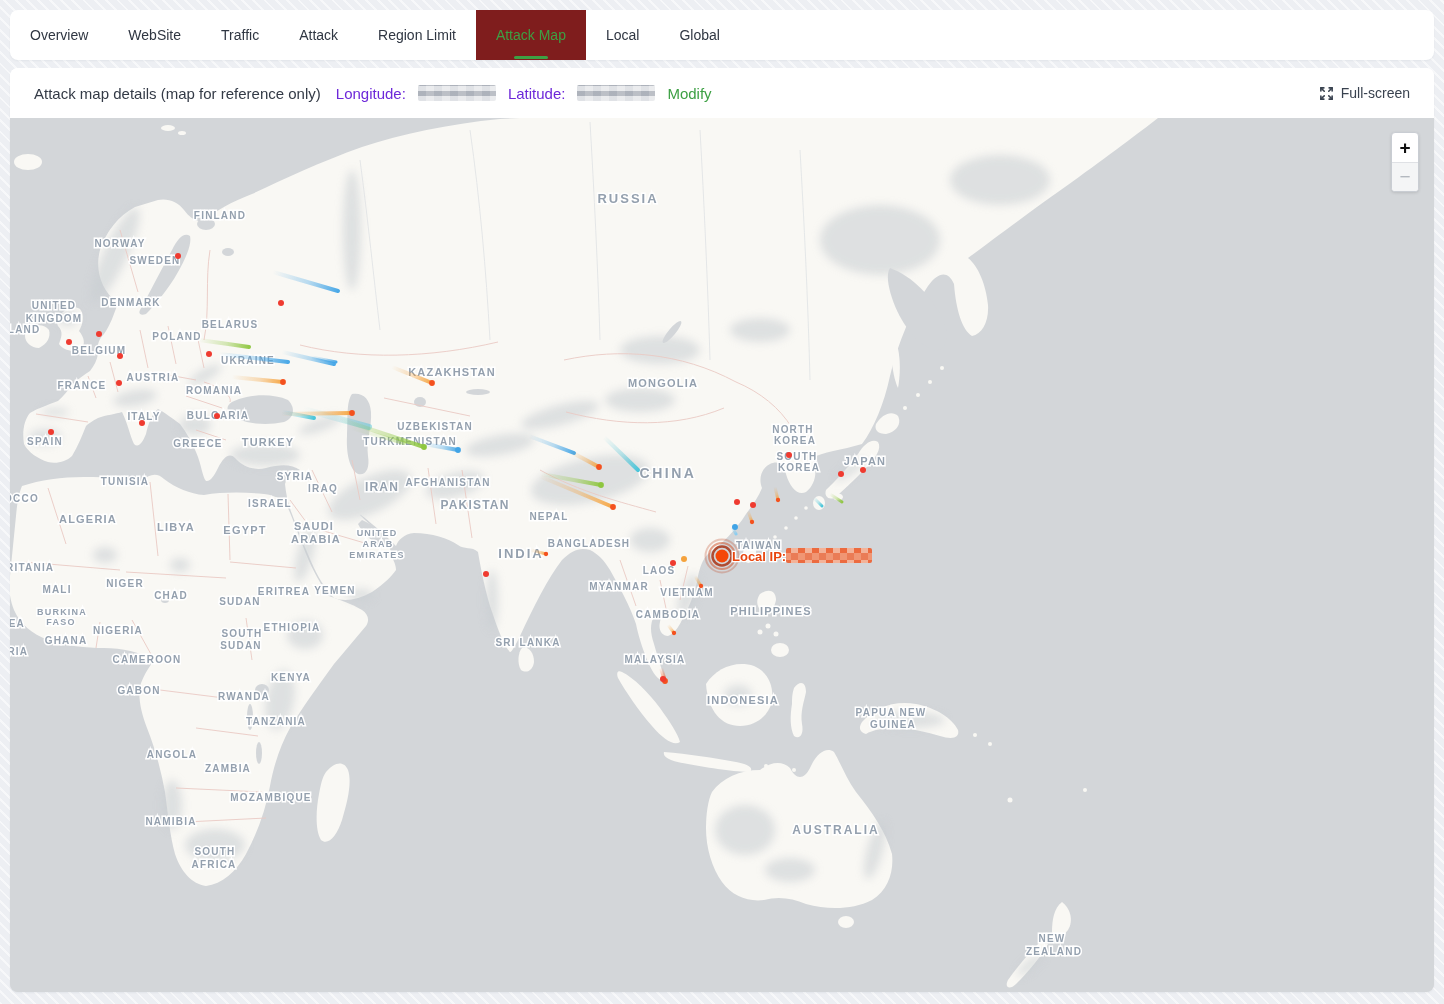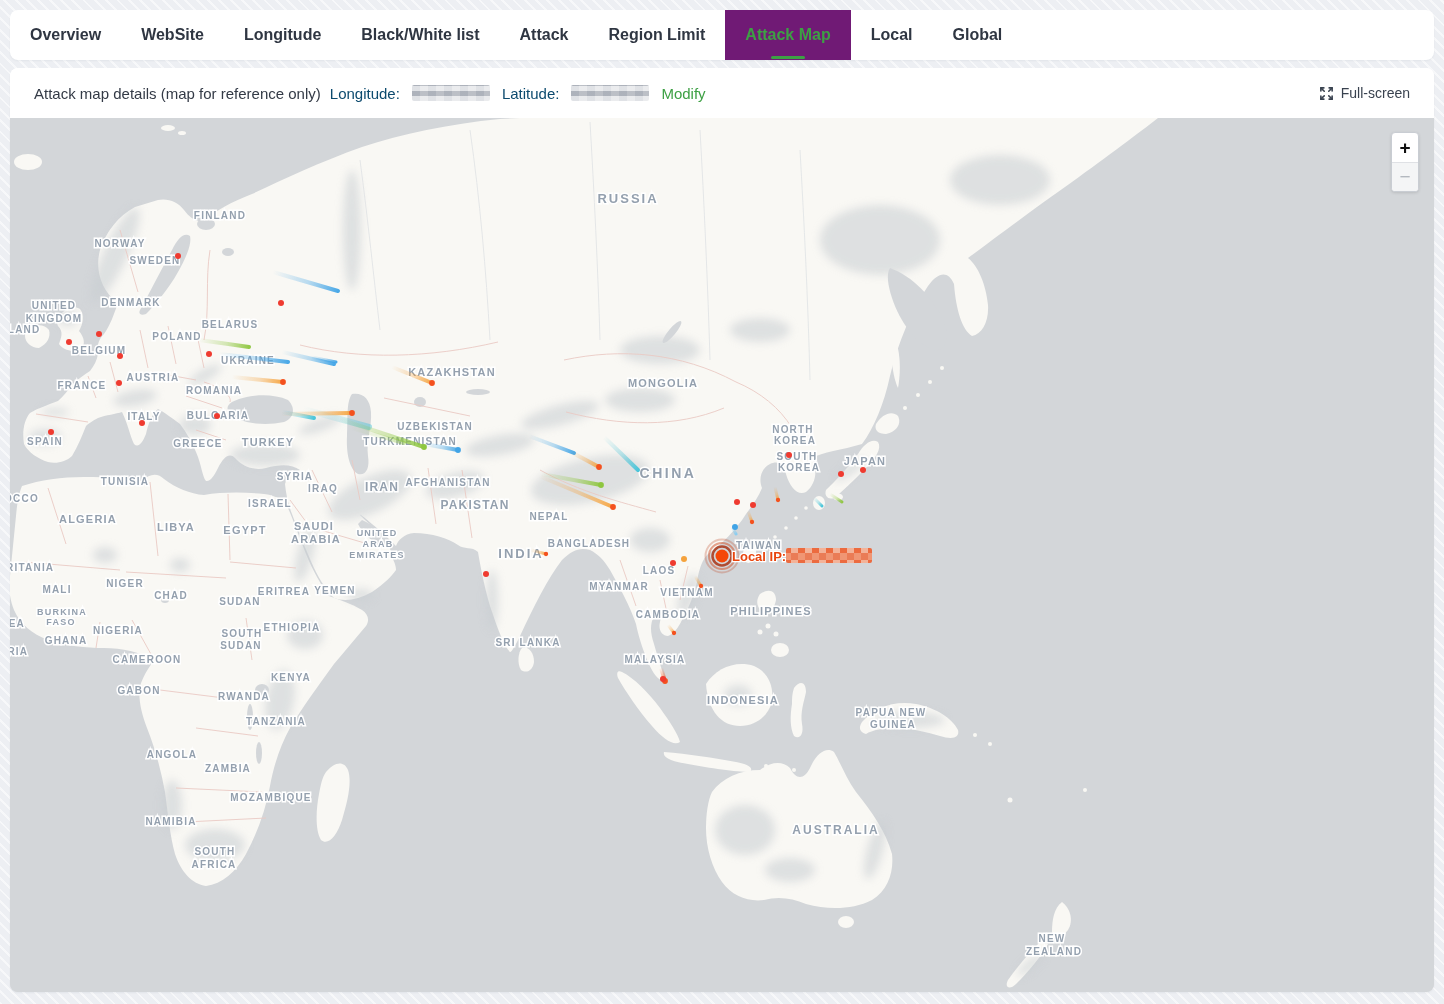--- a/index.html
+++ b/index.html
@@ -9,39 +9,39 @@
     background-color:#edeff3;
     background-image:repeating-linear-gradient(45deg, rgba(255,255,255,.55) 0 2px, rgba(255,255,255,0) 2px 8px);
     position:relative;
   }
   .tabbar {
     position:absolute; left:10px; top:10px; width:1424px; height:50px;
     background:#fff; border-radius:8px; display:flex; align-items:stretch;
     box-shadow:0 1px 2px rgba(20,30,50,.05); overflow:hidden;
   }
   .tab {
-    display:flex; align-items:center; padding:0 20px; font-size:16px;
-    color:#2f3642; cursor:pointer; position:relative; white-space:nowrap;font-weight:bold;
-  }
-  .tab.active { background:#701a75; color:#3da044; }
+    display:flex; align-items:center; padding:0 20px; font-size:14px;
+    color:#2f3642; cursor:pointer; position:relative; white-space:nowrap;
+  }
+  .tab.active { background:#7f1d1d; color:#3da044; }
   .tab.active::after {
     content:""; position:absolute; left:50%; transform:translateX(-50%);
     bottom:1px; width:34px; height:3px; border-radius:2px; background:#3da044;
   }
   .content {
     position:absolute; left:10px; top:68px; width:1424px; height:924px;
     background:#fff; border-radius:8px; overflow:hidden;
     box-shadow:0 1px 2px rgba(20,30,50,.05);
   }
   .map-header {
     height:50px; display:flex; align-items:center; padding:0 24px; gap:8px;
     font-size:15px; color:#333a46; background:#fff;
   }
-  .map-header .title { margin-right:1px; }
-  .coord-label { color:#0c4a6e; }
+  .map-header .title { margin-right:7px; }
+  .coord-label { color:#6d28d9; }
   .redacted {
     display:inline-block; width:78px; height:16px; border-radius:2px; margin:0 4px;
     background-image:
       repeating-linear-gradient(0deg, rgba(255,255,255,.45) 0 5px, rgba(110,118,132,.28) 5px 10px),
       repeating-linear-gradient(90deg, #c6cad1 0 8px, #dadce0 8px 16px);
     filter:blur(.7px);
   }
   .modify { color:#3da044; cursor:pointer; }
   .spacer { flex:1; }
   .fullscreen { display:flex; align-items:center; gap:7px; font-size:14px; color:#39424f; cursor:pointer; }
@@ -66,22 +66,21 @@
     fill:#e8440c; font-family:"Liberation Sans",sans-serif; font-weight:bold; font-size:13px;
     stroke:#ffffff; stroke-width:2.5px; paint-order:stroke;
   }
 </style>
 </head>
 <body>
 
 <div class="tabbar" id="tabbar">
     <div class="tab">Overview</div>
     <div class="tab">WebSite</div>
-    <div class="tab">Longitude</div>
-    <div class="tab">Black/White list</div>
+    <div class="tab">Traffic</div>
     <div class="tab">Attack</div>
     <div class="tab">Region Limit</div>
     <div class="tab active">Attack Map</div>
     <div class="tab">Local</div>
     <div class="tab">Global</div>
   </div>
 
 <div class="content">
   <div class="map-header">
     <span class="title">Attack map details (map for reference only)</span>

